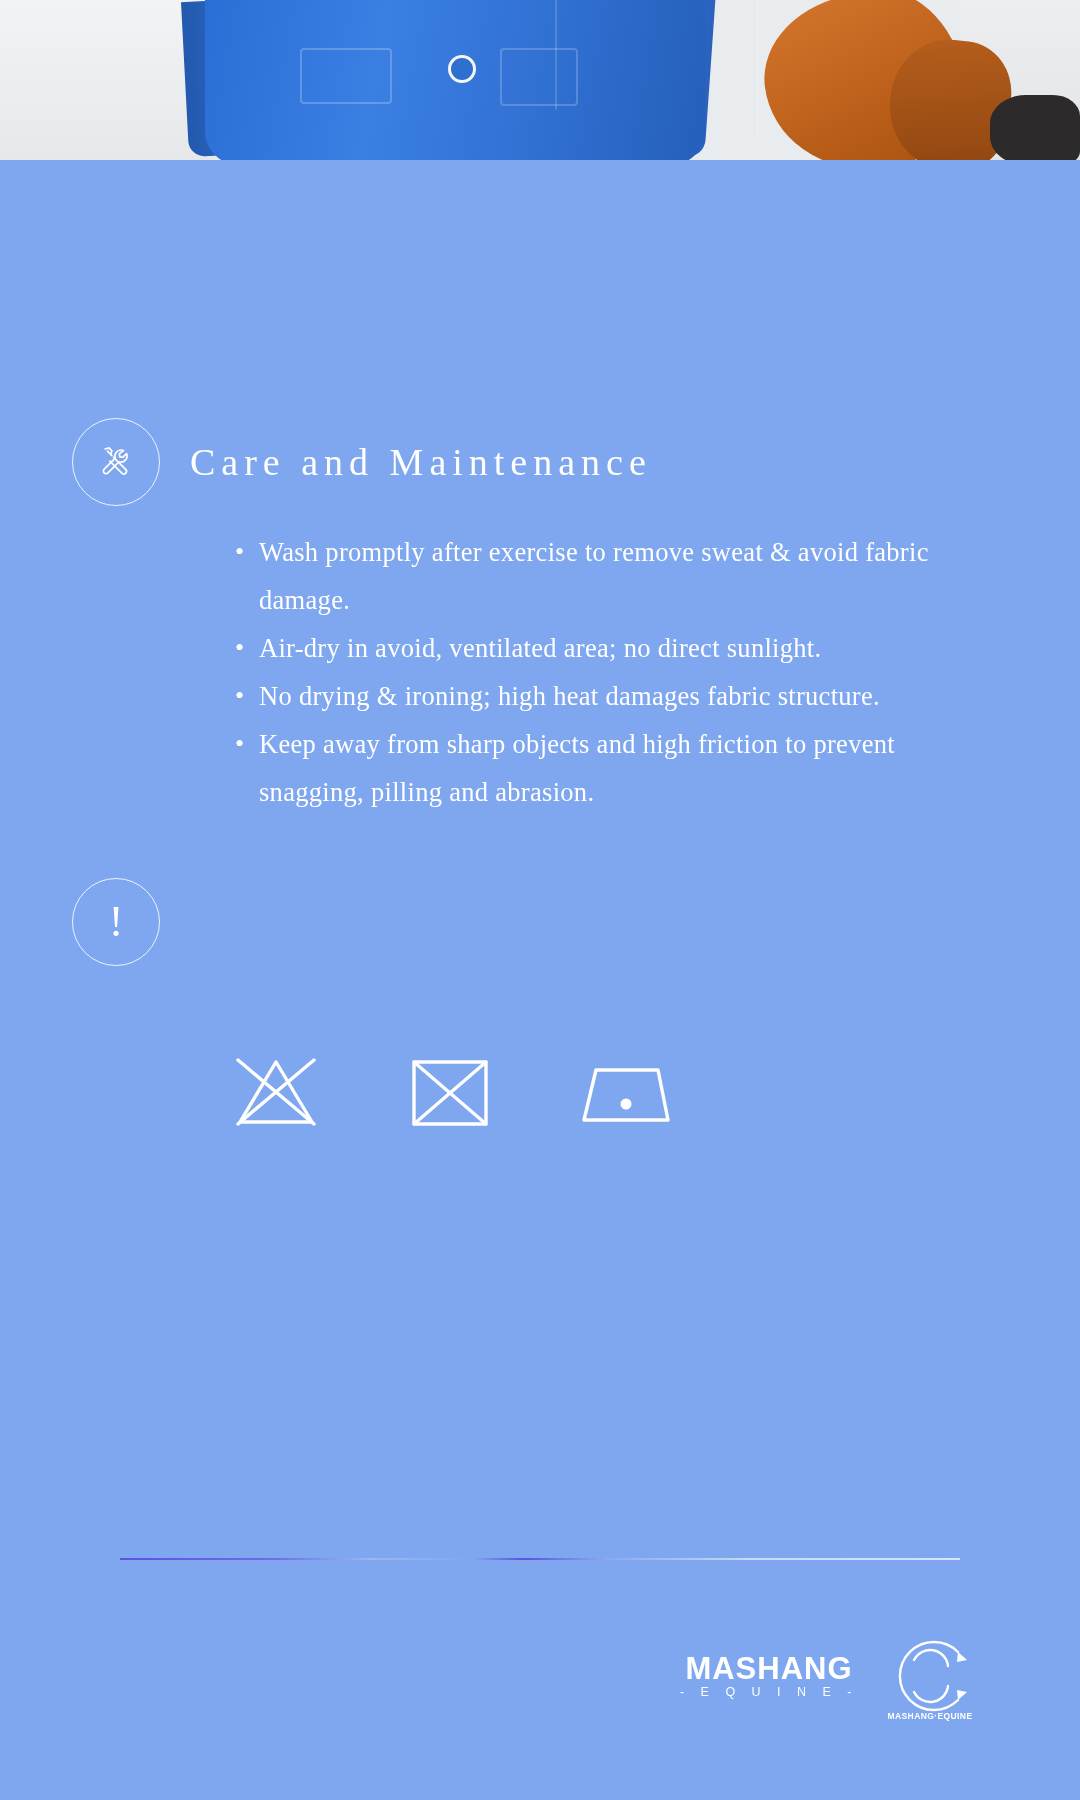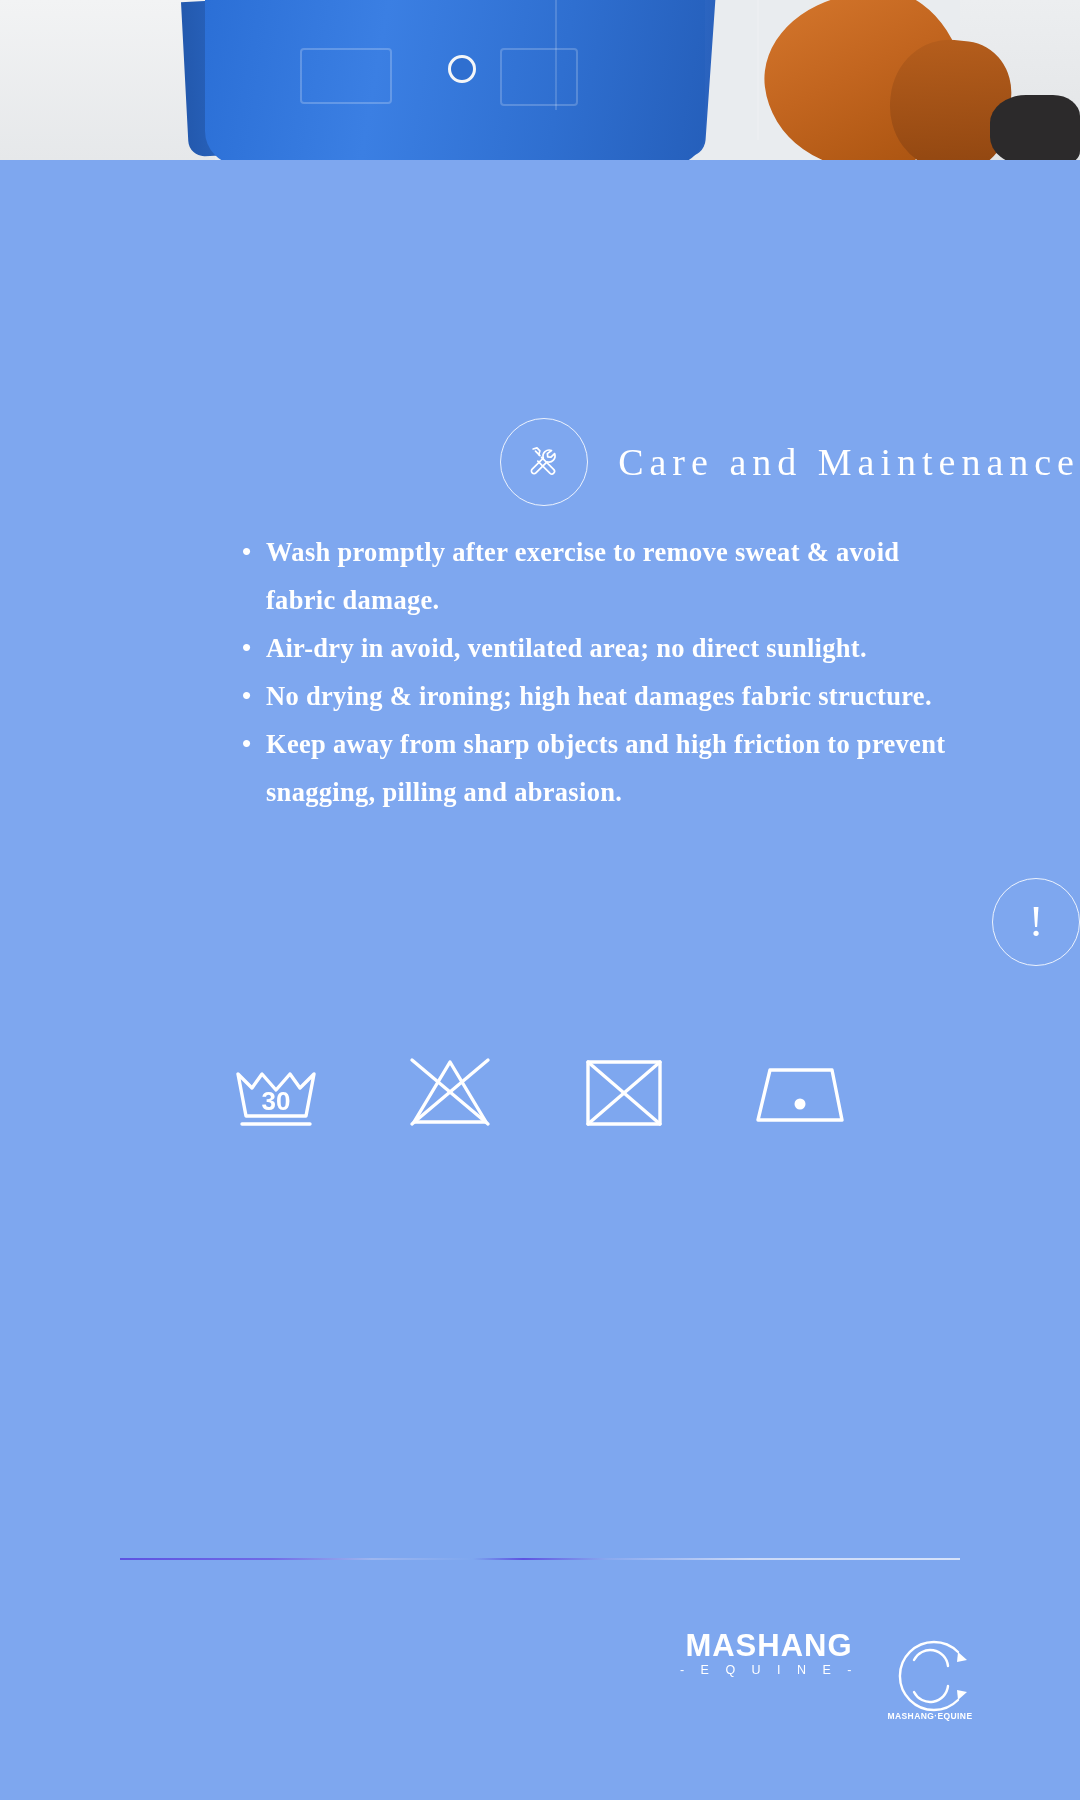--- a/index.html
+++ b/index.html
@@ -101,23 +101,22 @@
   }
 
   
   .content { position: relative; padding: 0 0 0 0; }
 
   .section { position: relative; }
 
   .section-head {
     display: flex;
     align-items: center;
-    padding-left: 93px;
+    padding-left: 72px;
     margin-top: 0;
-    justify-content: flex-end;
   }
   .circle-icon {
     width: 88px; height: 88px;
     border: 1.6px solid rgba(255,255,255,0.85);
     border-radius: 50%;
     display: flex; align-items: center; justify-content: center;
     flex: 0 0 88px;
   }
   .circle-icon svg { display: block; }
   .bang {
@@ -132,23 +131,22 @@
     font-family: "Liberation Serif", serif;
     font-size: 38px;
     letter-spacing: 6px;
     color: #ffffff;
     font-weight: 400;
     white-space: nowrap;
   }
 
   ul.bullets {
     list-style: none;
-    margin: 22px 0 0 12px;
+    margin: 22px 0 0 5px;
     padding: 0 110px 0 232px;
-    font-weight: bold;
   }
   ul.bullets li {
     position: relative;
     color: #ffffff;
     font-family: "Liberation Serif", serif;
     font-size: 26.5px;
     line-height: 48px;
     letter-spacing: 0.3px;
     margin-bottom: 0px;
     padding-left: 22px;
@@ -191,21 +189,21 @@
       #cfdcf8 75%, #dbe6fb 100%);
     opacity: 0.95;
   }
 
   .footer {
     position: absolute;
     left: 12px; right: 0;
     top: 1630px;
     display: flex;
     justify-content: flex-end;
-    align-items: flex-start;
+    align-items: center;
     padding-right: 104px;
     gap: 26px;
   }
   .brand-word {
     text-align: center;
     color: #ffffff;
   }
   .brand-main {
     font-family: "Liberation Sans", sans-serif;
     font-size: 31px;
@@ -284,27 +282,20 @@
     <div class="section laundry-block">
       <div class="section-head">
         <div class="circle-icon">
           <span class="bang">!</span>
         </div>
       </div>
     </div>
 
     <div class="symbols">
 
-      <div class="symbol">
-        <svg width="96" height="84" viewBox="0 0 96 84" fill="none" stroke="#ffffff" stroke-width="3.4" stroke-linecap="round" stroke-linejoin="round">
-          <path d="M10 24 L18 66 H78 L86 24 L72 38 L62 24 L48 40 L34 24 L24 38 Z"></path>
-          <line x1="14" y1="74" x2="82" y2="74"></line>
-          <text x="48" y="60" font-family="Liberation Sans, sans-serif" font-size="26" font-weight="700" fill="#ffffff" stroke="none" text-anchor="middle">30</text>
-        </svg>
-      </div>
 
       <div class="symbol">
         <svg width="96" height="84" viewBox="0 0 96 84" fill="none" stroke="#ffffff" stroke-width="3.4" stroke-linecap="round" stroke-linejoin="round">
           <path d="M48 12 L84 72 H12 Z"></path>
           <line x1="10" y1="10" x2="86" y2="74"></line>
           <line x1="86" y1="10" x2="10" y2="74"></line>
         </svg>
       </div>
 
       <div class="symbol">

